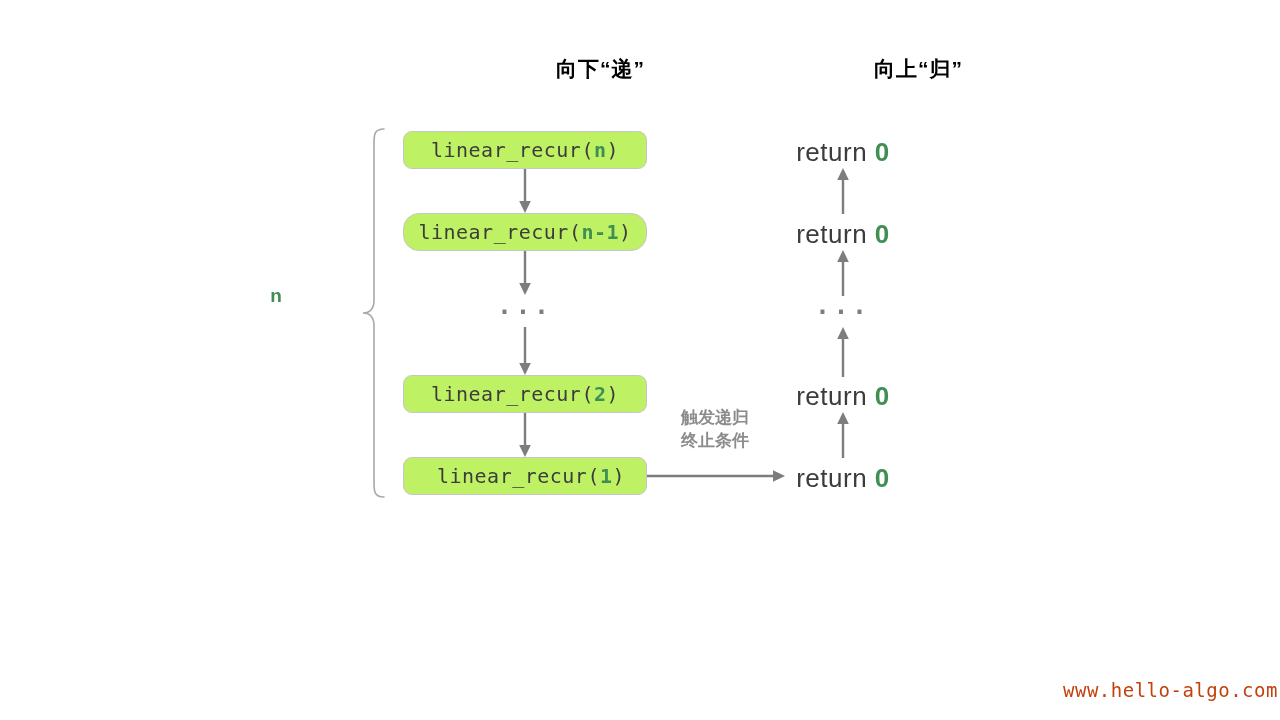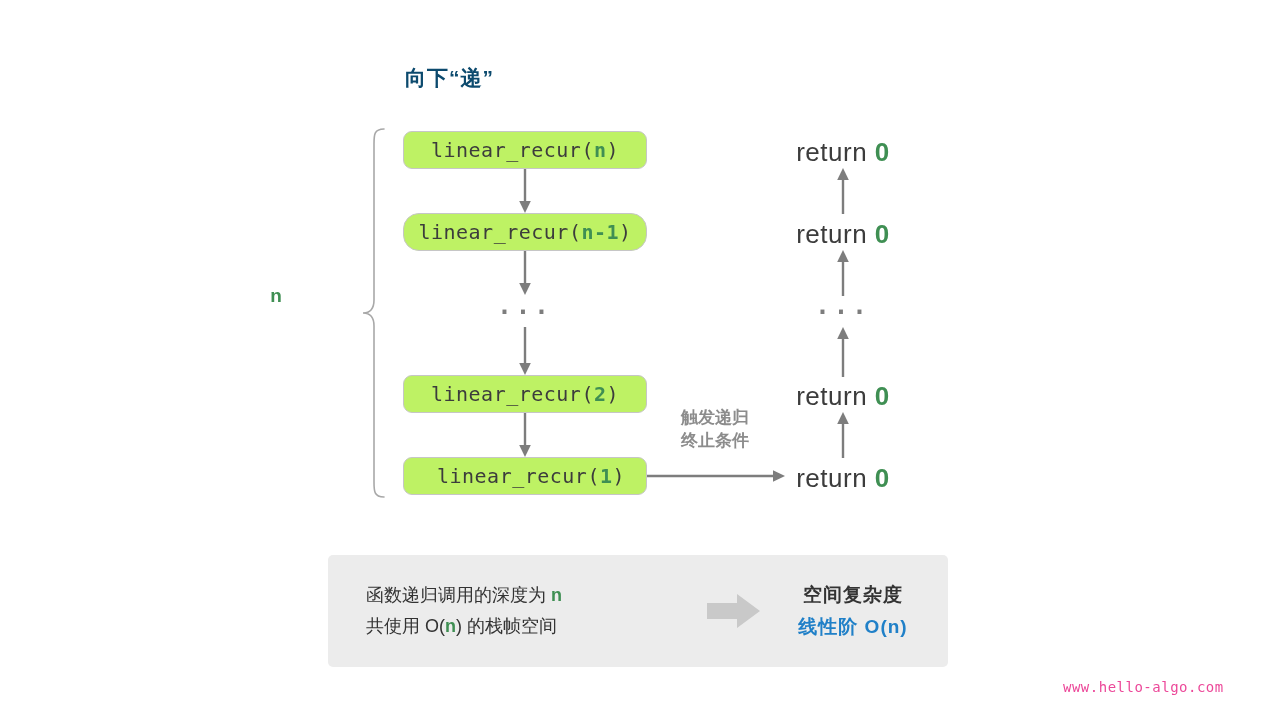--- a/index.html
+++ b/index.html
@@ -20,25 +20,24 @@
     left: 0; top: 0;
     width: 1280px;
     height: 720px;
   }
   .abs { position: absolute; }
 
   
   .col-header {
     font-size: 21px;
     font-weight: bold;
-    color: #0c4a6e;
+    color: #000000;
     letter-spacing: 1px;
     white-space: nowrap;
-    text-align: left;
-    margin-top: 9px;
+    text-align: right;
   }
 
   
   .frame-box {
     width: 244px;
     height: 38px;
     box-sizing: border-box;
     background: #bef264;
     border: 1.5px solid #c6c6c6;
     border-radius: 9px;
@@ -146,33 +145,34 @@
     display: block;
     font-size: 19px;
     font-weight: bold;
     color: #2080c8;
     letter-spacing: 1px;
   }
 
   
   .watermark {
     font-family: "DejaVu Sans Mono", "Liberation Mono", monospace;
-    font-size: 14px;
-    color: #ec4899;
+    font-size: 19px;
+    color: #c2410c;
     white-space: nowrap;
     letter-spacing: 0.5px;
   }
   svg { display: block; }
 </style>
 </head>
 <body>
 
 <div class="stage">
 
   <div class="abs col-header" style="left:405px; top:55px; width:240px;">向下“递”</div>
+  <div class="abs col-header" style="left:723px; top:55px; width:240px;">向上“归”</div>
 
   <div class="abs" style="left:196px; top:281px; width:160px;">
     <div class="depth-label">
       <span class="t2">n</span>
     </div>
   </div>
 
   <div class="abs" style="left:360px; top:126px;">
     <svg width="28" height="374" viewBox="0 0 28 374" fill="none">
       <path d="M24 3 C14 3, 14 9, 14 18 L14 174 C14 182, 11 187, 3 187 C11 187, 14 192, 14 200 L14 356 C14 365, 14 371, 24 371" stroke="#a8a8a8" stroke-width="1.6" fill="none" stroke-linecap="round"></path>
@@ -266,38 +266,16 @@
       <polygon points="9,2 3.2,14 14.8,14" fill="#7d7d7d"></polygon>
     </svg>
   </div>
   <div class="abs" style="left:834px; top:410px;">
     <svg width="18" height="48" viewBox="0 0 18 48">
       <line x1="9" y1="48" x2="9" y2="13" stroke="#7d7d7d" stroke-width="2.4"></line>
       <polygon points="9,2 3.2,14 14.8,14" fill="#7d7d7d"></polygon>
     </svg>
   </div>
 
-  <div class="abs summary" style="left:328px; top:555px;">
-
-    <div class="summary-left">
-      <div>
-        <span>函数递归调用的深度为 </span><span class="grn">n</span>
-      </div>
-      <div>
-        <span>共使用 O(</span><span class="grn">n</span><span>) 的栈帧空间</span>
-      </div>
-    </div>
-
-    <div class="summary-mid">
-      <svg width="54" height="38" viewBox="0 0 54 38">
-        <polygon points="0,11 30,11 30,2 53,19 30,36 30,27 0,27" fill="#c9c9c9"></polygon>
-      </svg>
-    </div>
-
-    <div class="summary-right">
-      <span class="r1">空间复杂度</span>
-      <span class="r2">线性阶 O(n)</span>
-    </div>
-  </div>
 
   <div class="abs watermark" style="left:1063px; top:679px;">www.hello-algo.com</div>
 
 </div>
 
 </body></html>

